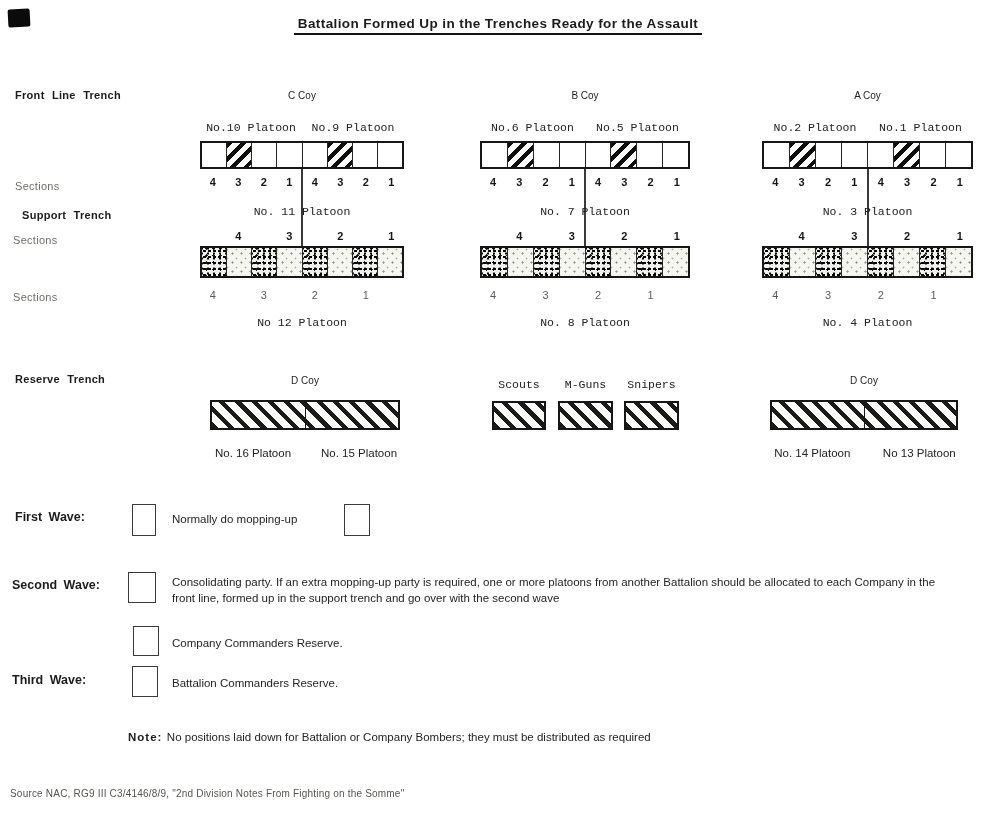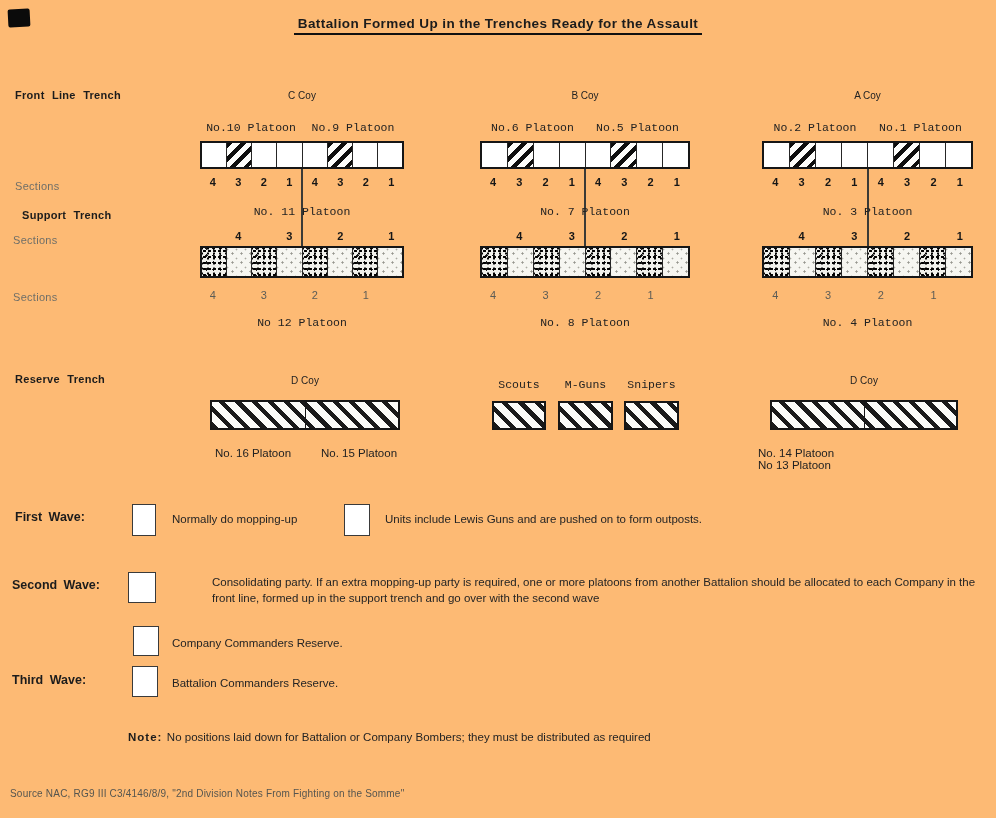--- a/index.html
+++ b/index.html
@@ -1,16 +1,16 @@
 <!DOCTYPE html>
 <html><head>
 <meta charset="utf-8">
 <style>
   html,body{margin:0;padding:0;background:#e8e8e4;}
-  #page{position:relative;width:996px;height:818px;background:#fdba74;
+  #page{position:relative;width:996px;height:818px;background:#ffffff;
         font-family:"Liberation Sans",sans-serif;color:#1c1c1c;overflow:hidden;margin:0 auto;}
   .abs{position:absolute;}
   
   .title{left:0;right:0;top:14px;text-align:center;}
   .title span{display:inline-block;font-weight:bold;font-size:13.5px;letter-spacing:.4px;
               border-bottom:2px solid #111;padding:0 4px 2px 4px;}
   
   .trench-label{font-weight:bold;font-size:11px;word-spacing:4px;letter-spacing:.3px;}
   .sections-label{font-size:11px;color:#6f6f68;letter-spacing:.3px;}
   
@@ -266,35 +266,34 @@
     <div class="abs bar hatch-b" style="left:558px;top:401px;width:55px;height:29px;"></div>
     <div class="abs bar hatch-b" style="left:624px;top:401px;width:55px;height:29px;"></div>
   </div>
 
   <div>
     <div class="abs coy-label" style="left:770px;width:188px;top:375px;">D Coy</div>
     <div class="abs bar hatch-b" style="left:770px;top:400px;width:188px;height:30px;">
       <div class="rhalf"></div>
       <div class="rhalf"></div>
     </div>
-    <div class="abs rlabels plt-label" style="left:758px;top:447px;width:214px;flex-direction:column;">
+    <div class="abs rlabels plt-label" style="left:758px;top:447px;width:214px;">
       <span>No. 14 Platoon</span>
       <span>No 13 Platoon</span>
     </div>
   </div>
 
   <div class="abs legend-label" style="left:15px;top:510px;">First Wave:</div>
   <div class="abs swatch" style="left:132px;top:504px;width:24px;height:32px;"></div>
   <div class="abs legend-text" style="left:172px;top:511px;">Normally do mopping-up</div>
   <div class="abs swatch hatch-f" style="left:344px;top:504px;width:26px;height:32px;"></div>
-  <div class="abs legend-text" style="left:385px;top:511px;">Units include Lewis Guns and are pushed on to form outposts.</div>
 
   <div class="abs legend-label" style="left:12px;top:578px;">Second Wave:</div>
   <div class="abs swatch pat-light" style="left:128px;top:572px;width:28px;height:31px;"></div>
-  <div class="abs legend-text" style="left:172px;top:574px;width:782px;margin-left:40px;">Consolidating party.  If an extra mopping-up party is required, one or more platoons from another Battalion should be allocated to each Company in the front line, formed up in the support trench and go over with the second wave</div>
+  <div class="abs legend-text" style="left:172px;top:574px;width:782px;">Consolidating party.  If an extra mopping-up party is required, one or more platoons from another Battalion should be allocated to each Company in the front line, formed up in the support trench and go over with the second wave</div>
 
   <div class="abs swatch pat-dense" style="left:133px;top:626px;width:26px;height:30px;"></div>
   <div class="abs legend-text" style="left:172px;top:635px;">Company Commanders Reserve.</div>
 
   <div class="abs legend-label" style="left:12px;top:673px;">Third Wave:</div>
   <div class="abs swatch hatch-b" style="left:132px;top:666px;width:26px;height:31px;"></div>
   <div class="abs legend-text" style="left:172px;top:675px;">Battalion Commanders Reserve.</div>
 
   <div class="abs" style="left:128px;top:727px;width:800px;">
     <span class="note-label">Note:</span>

